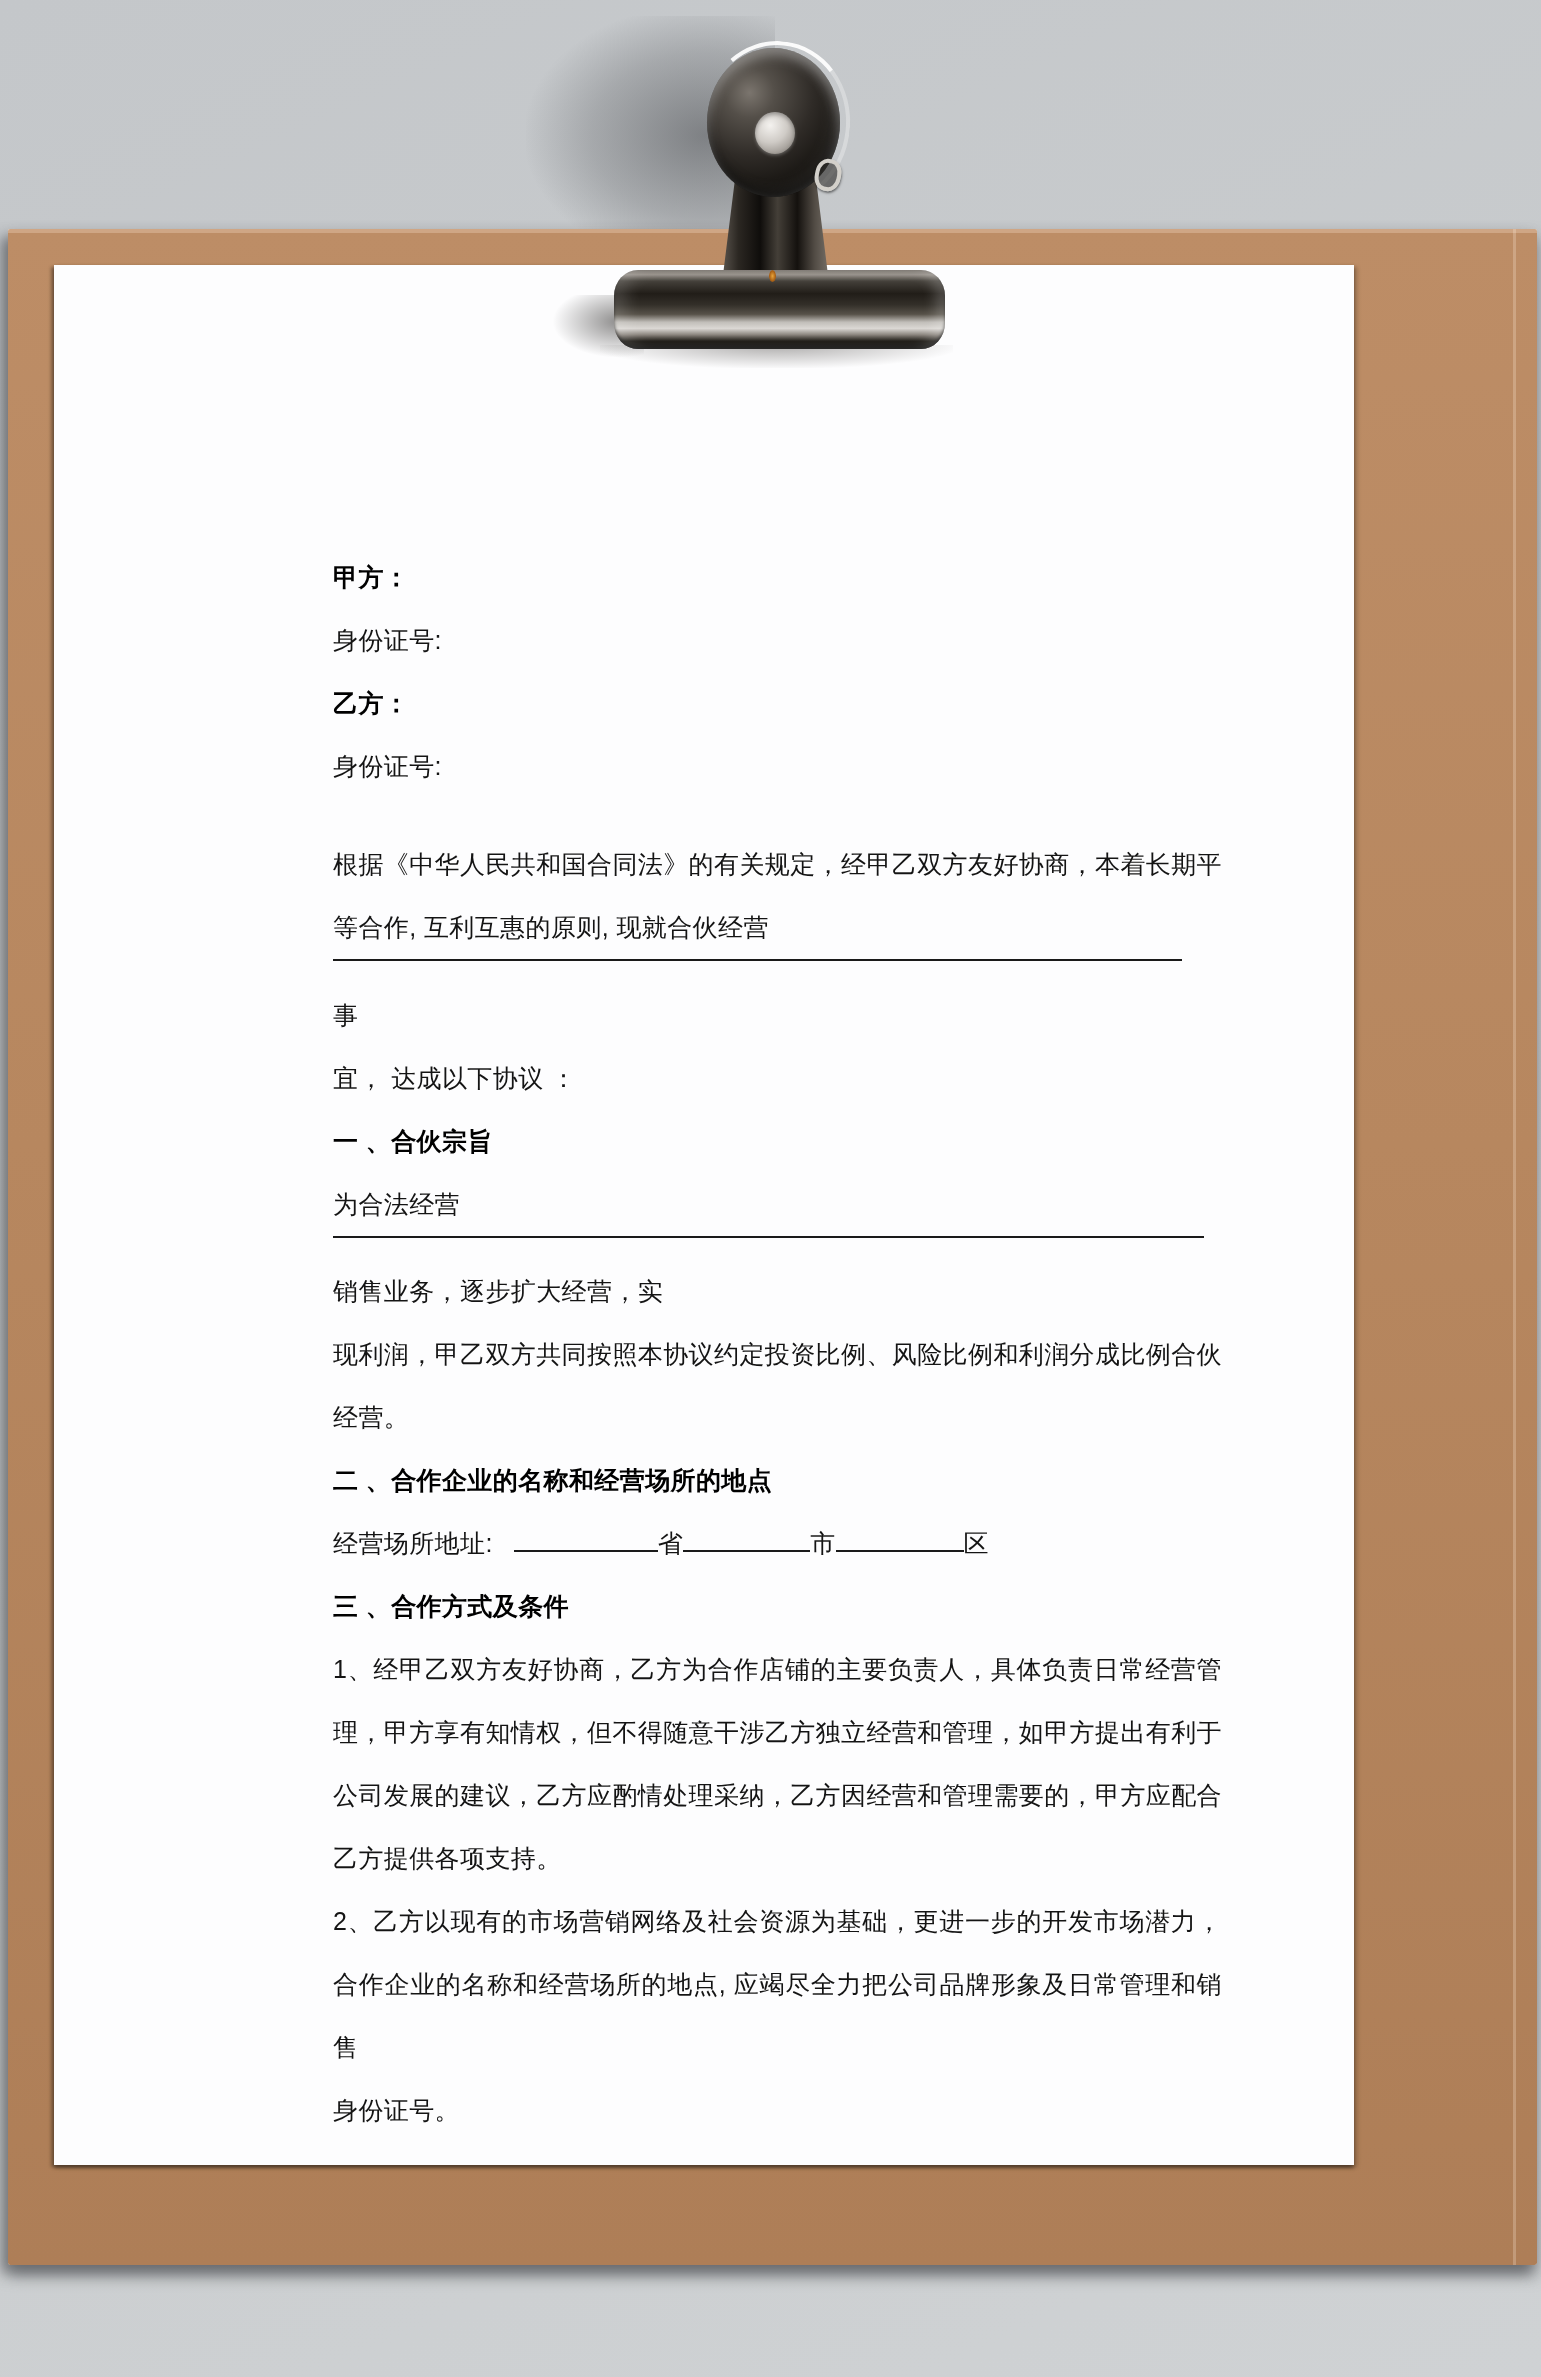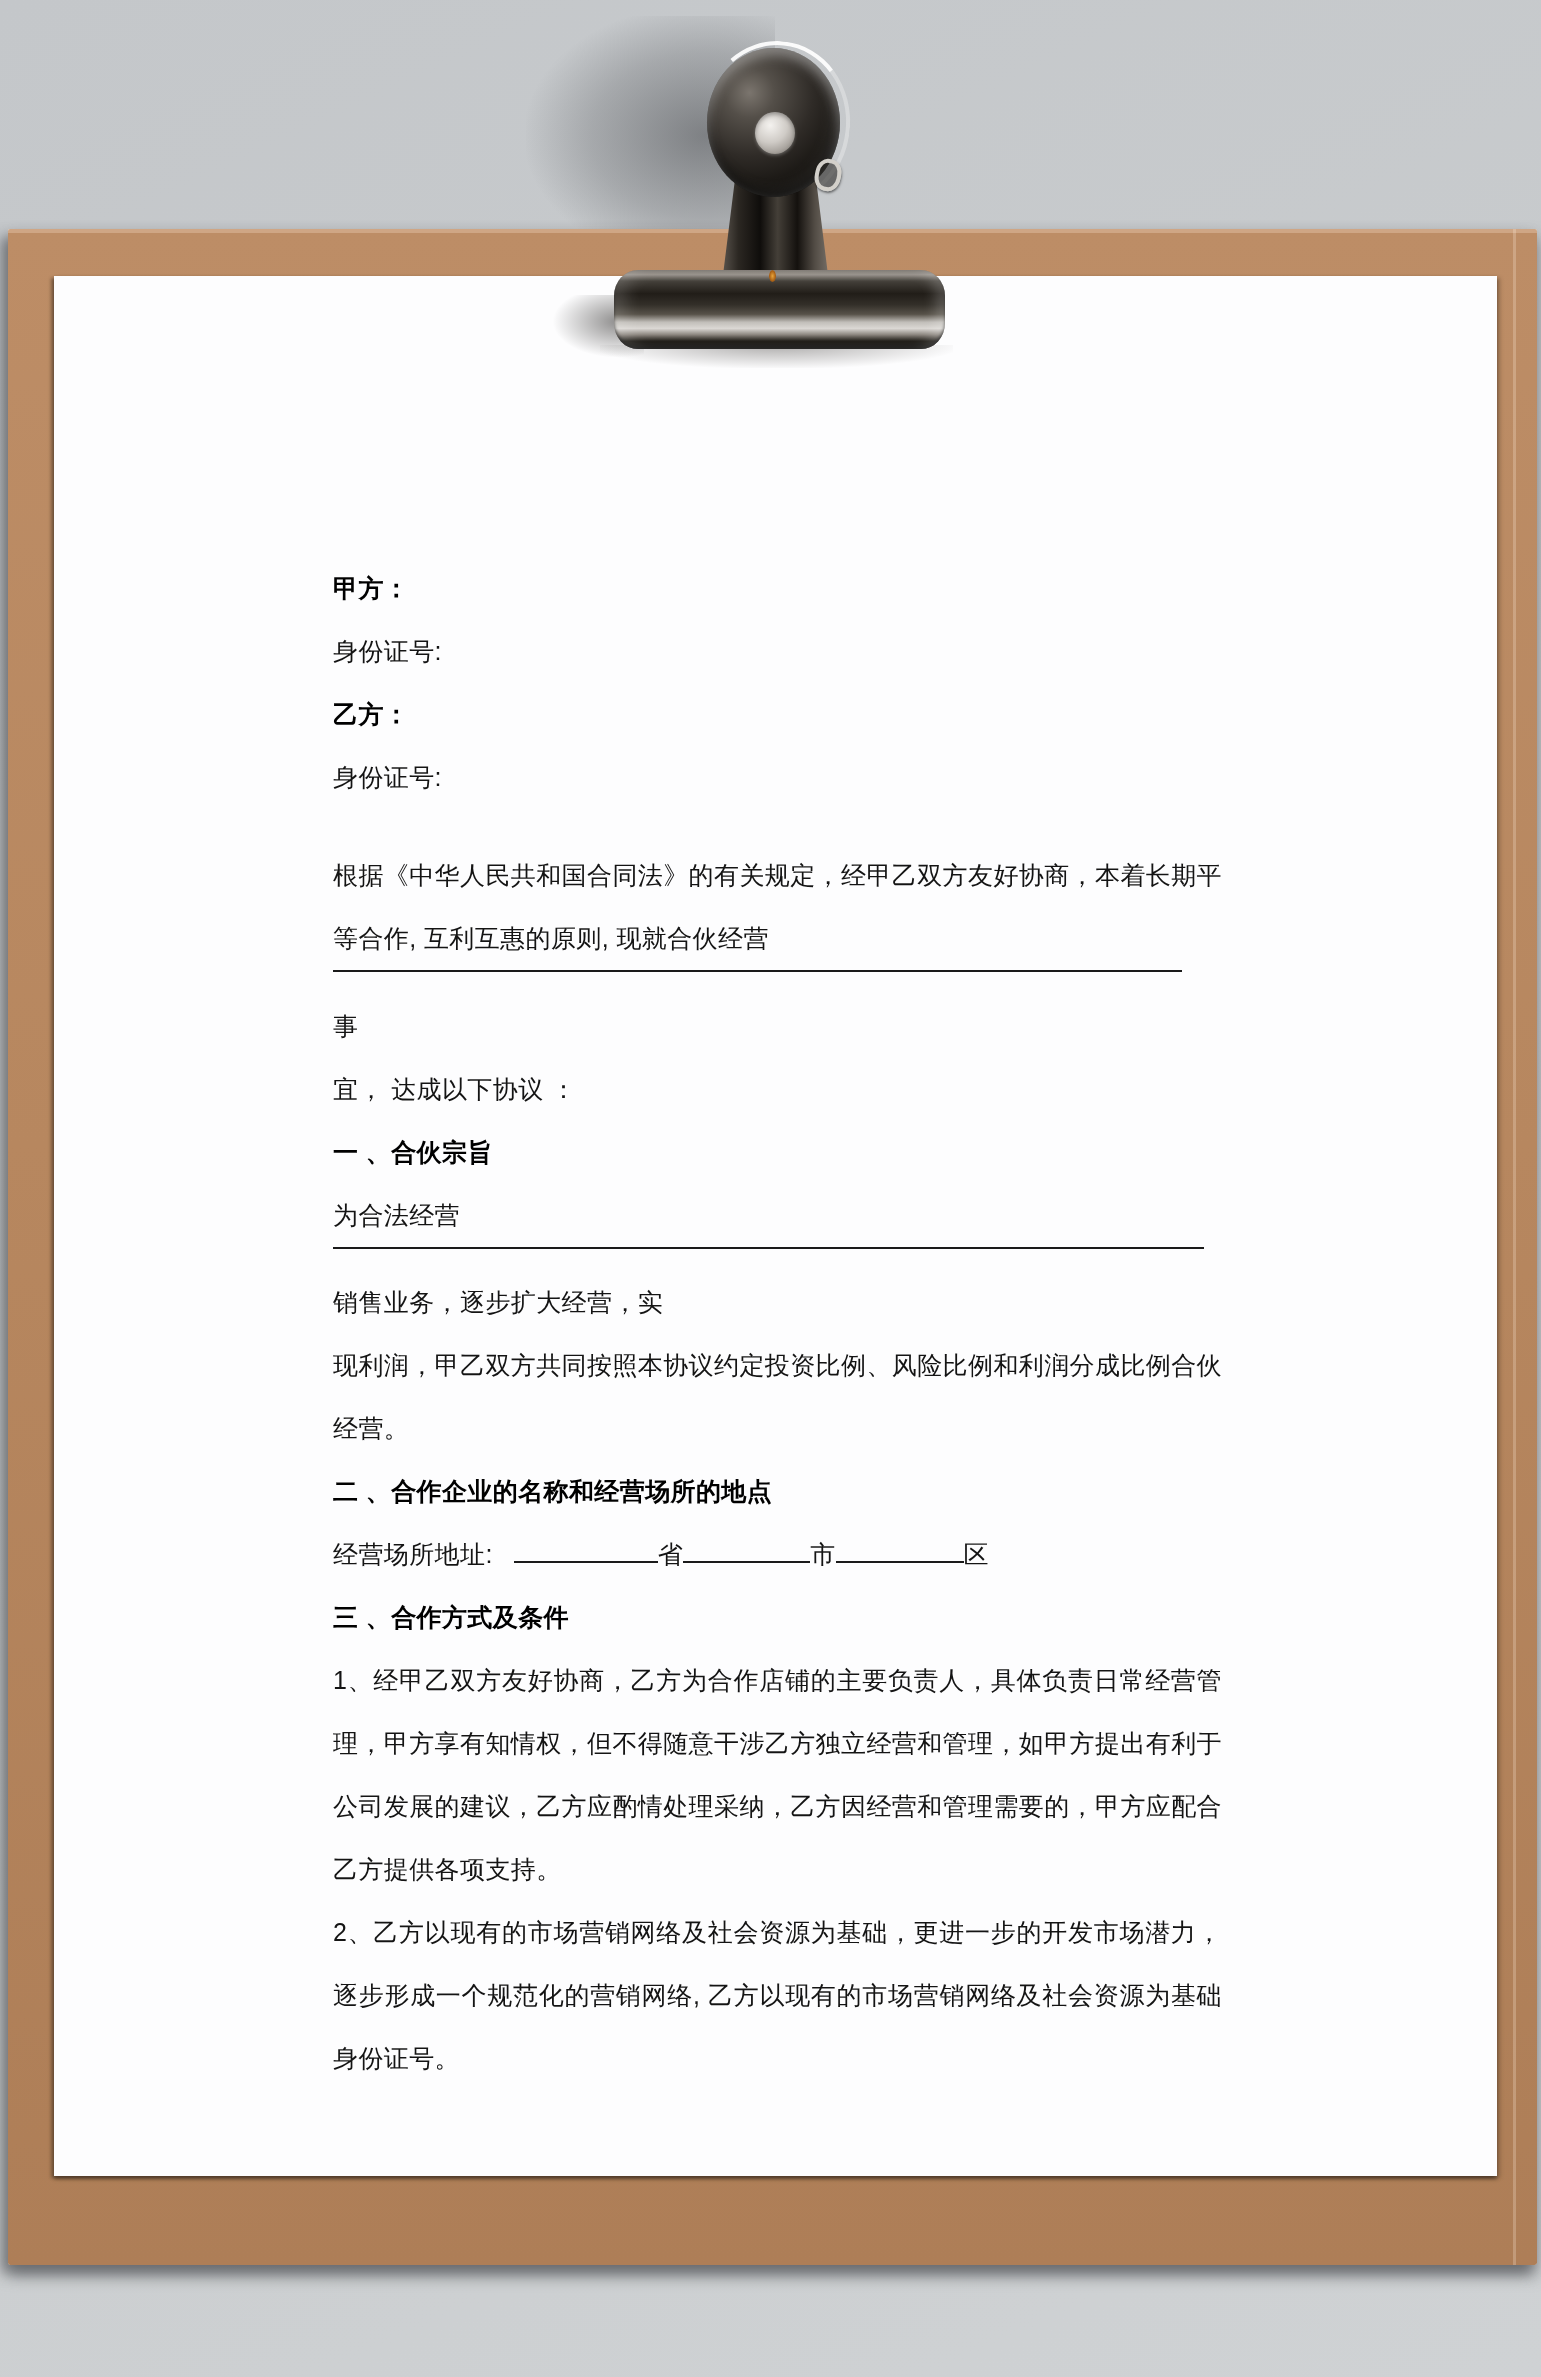--- a/index.html
+++ b/index.html
@@ -26,21 +26,21 @@
     content:""; position:absolute; left:0; top:0; right:0; height:4px;
     background:rgba(255,235,215,.28);
   }
   .board::after {
     content:""; position:absolute; right:21px; top:0; bottom:0; width:3.2px;
     background:rgba(255,240,225,.25);
   }
 
   
   .paper {
-    position:absolute; left:54px; top:276px; width:1443px; height:1900px; z-index:3;
+    position:absolute; left:54px; top:265px; width:1300px; height:1900px; z-index:3;
     background:#fdfdfe;
     box-shadow:-3.2px 1.6px 3.2px rgba(56,42,30,.45), 0 3.2px 3.2px rgba(56,42,30,.5), 3.2px 2.4px 4px rgba(56,42,30,.28);
   }
 
   
   .doc {
     position:absolute; left:279px; top:281px; width:889px;
     font-size:25px; line-height:63px; color:#141414;
     text-align:left; letter-spacing:0.4px;
   }
@@ -158,21 +158,21 @@
       <div class="ln">
         <span>经营场所地址:</span><span class="bfix w180 ml"></span><span>省</span><span class="bfix w158"></span><span>市</span><span class="bfix w160"></span><span>区</span>
       </div>
 
       <div class="ln b">三 、合作方式及条件</div>
       <div class="ln just">1、经甲乙双方友好协商，乙方为合作店铺的主要负责人，具体负责日常经营管</div>
       <div class="ln just">理，甲方享有知情权，但不得随意干涉乙方独立经营和管理，如甲方提出有利于</div>
       <div class="ln just">公司发展的建议，乙方应酌情处理采纳，乙方因经营和管理需要的，甲方应配合</div>
       <div class="ln">乙方提供各项支持。</div>
       <div class="ln just">2、乙方以现有的市场营销网络及社会资源为基础，更进一步的开发市场潜力，</div>
-      <div class="ln just">逐步形成一个规范化的营销网络, 乙方以现有的市场营销网络及社会资源为基础</div>
+      <div class="ln just">合作企业的名称和经营场所的地点, 应竭尽全力把公司品牌形象及日常管理和销售</div>
       <div class="ln">身份证号。</div>
 
     </div>
   </div>
 
   <div class="clip">
     <div class="bar-shadow"></div>
     <div class="bar-under-shadow"></div>
     <div class="clip-neck"></div>
     <div class="clip-bar"></div>

